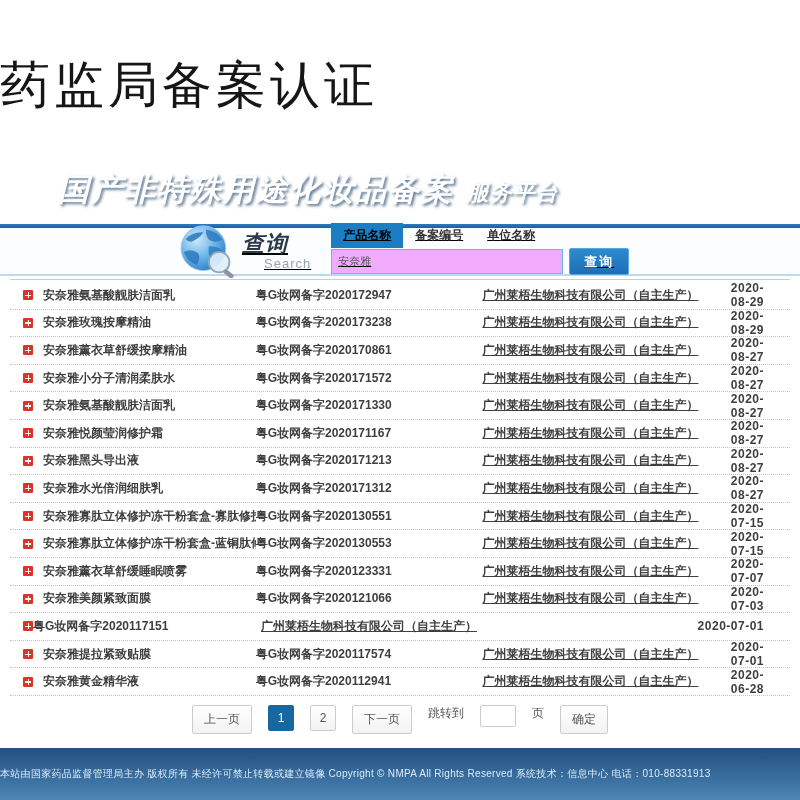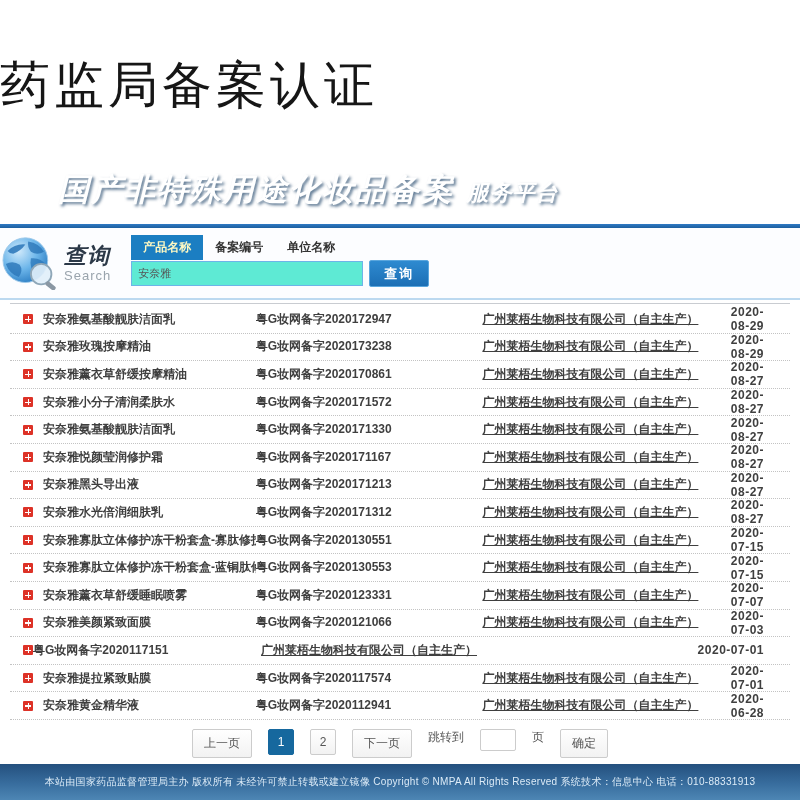--- a/index.html
+++ b/index.html
@@ -22,33 +22,33 @@
   }
   .banner-strip { position:absolute; left:0; right:0; bottom:0; height:4px;
     background:linear-gradient(180deg,#2f7ac4,#1d5f9e); }
   .banner-inner { position:absolute; left:58px; top:24px; white-space:nowrap; }
   .banner-title { font-size:31px; font-weight:bold; color:#fff; letter-spacing:2px;
     text-shadow:2px 2px 3px rgba(10,50,90,.65), 0 0 6px rgba(255,255,255,.35); font-style:italic; }
   .banner-sub { font-size:22px; font-weight:bold; color:#fff; letter-spacing:1px; margin-left:8px;
     text-shadow:2px 2px 3px rgba(10,50,90,.65); font-style:italic; }
 
   
-  .searchband { height:72px; background:#fcfdff; border-bottom:2px solid #bcd9f0;
-    display:flex; align-items:center; position:relative; }
+  .searchband { height:48px; background:#fcfdff; border-bottom:2px solid #bcd9f0;
+    display:flex; align-items:center; padding-left:178px; position:relative;text-decoration:underline; }
   .globe { width:60px; height:54px; flex:0 0 auto; }
   .qlabel { margin-left:4px; margin-right:20px; line-height:1; }
   .q-cn { font-size:22px; font-weight:bold; color:#2c3948; font-style:italic; letter-spacing:1px; }
-  .q-en { font-size:13px; color:#9aa4ad; margin-top:2px; letter-spacing:1px; }
+  .q-en { font-size:13px; color:#9aa4ad; margin-top:2px; letter-spacing:1px;margin-left:22px; }
   .search-main { display:flex; flex-direction:column; }
   .tabs { display:flex; align-items:flex-end; height:21px; }
   .tab { font-size:12px; font-weight:bold; color:#333; padding:4px 12px; cursor:pointer; }
-  .tab.active { background:#1b7ec2; color:#fef9c3; }
+  .tab.active { background:#1b7ec2; color:#000000; }
   .searchrow { display:flex; align-items:center; }
   .search-input { width:232px; height:25px; border:1px solid #6db4e8; outline:none;
-    font-size:11px; color:#555; padding:0 6px; background:#5eead4; }
+    font-size:11px; color:#555; padding:0 6px; background:#f0abfc; }
   .search-btn { width:60px; height:27px; margin-left:6px; border:1px solid #5aa6dd; border-radius:2px;
     background:linear-gradient(180deg,#2e8ad0,#1c6fb5); color:#fff; font-size:13px; font-weight:bold;
     letter-spacing:2px; cursor:pointer; }
 
   
   .top-divider { height:1px; background:#c9ccd1; margin:3px 10px 0 10px; }
   .tablewrap { padding:2px 0 0 0; }
   .trow { display:flex; align-items:center; height:27.6px; border-bottom:1px dotted #c3c3c3;
     margin:0 10px; font-size:12px; font-weight:bold; color:#3f3f3f; }
   .plus { width:10px; height:10px; background:#dd3227; margin-left:13px; flex:0 0 auto;
@@ -64,23 +64,23 @@
   .pagination { display:flex; justify-content:center; align-items:flex-start; margin-top:9px; gap:16px; }
   .pg-btn { border:1px solid #ccc; background:linear-gradient(180deg,#fff,#f2f2f2); color:#555;
     font-size:12px; padding:5px 11px; border-radius:2px; cursor:pointer; }
   .pg-num { border:1px solid #ccc; background:linear-gradient(180deg,#fff,#f2f2f2); color:#555;
     font-size:12px; padding:5px 8px; min-width:26px; text-align:center; border-radius:2px; cursor:pointer; }
   .pg-num.active { background:#16689e; border-color:#16689e; color:#fff; }
   .pg-text { font-size:12px; color:#555; }
   .pg-input { width:36px; height:22px; border:1px solid #ccc; border-radius:2px; outline:none; padding:0 3px; }
 
   
-  .footer { position:absolute; left:0; right:0; bottom:0; height:36px;
+  .footer { position:absolute; left:0; right:0; bottom:0; height:52px;
     background:linear-gradient(180deg,#24507e 0%, #386d9e 55%, #4d86b4 100%);
-    display:flex; align-items:center; justify-content:center;margin-top:40px; }
+    display:flex; align-items:center; justify-content:flex-start;margin-top:40px; }
   .footer-text { font-size:10px; color:#dcebf7; letter-spacing:.3px; }
 </style>
 </head>
 <body>
 
 <div class="page">
 
   <h1 class="page-title">药监局备案认证</h1>
 
   <div class="banner">

